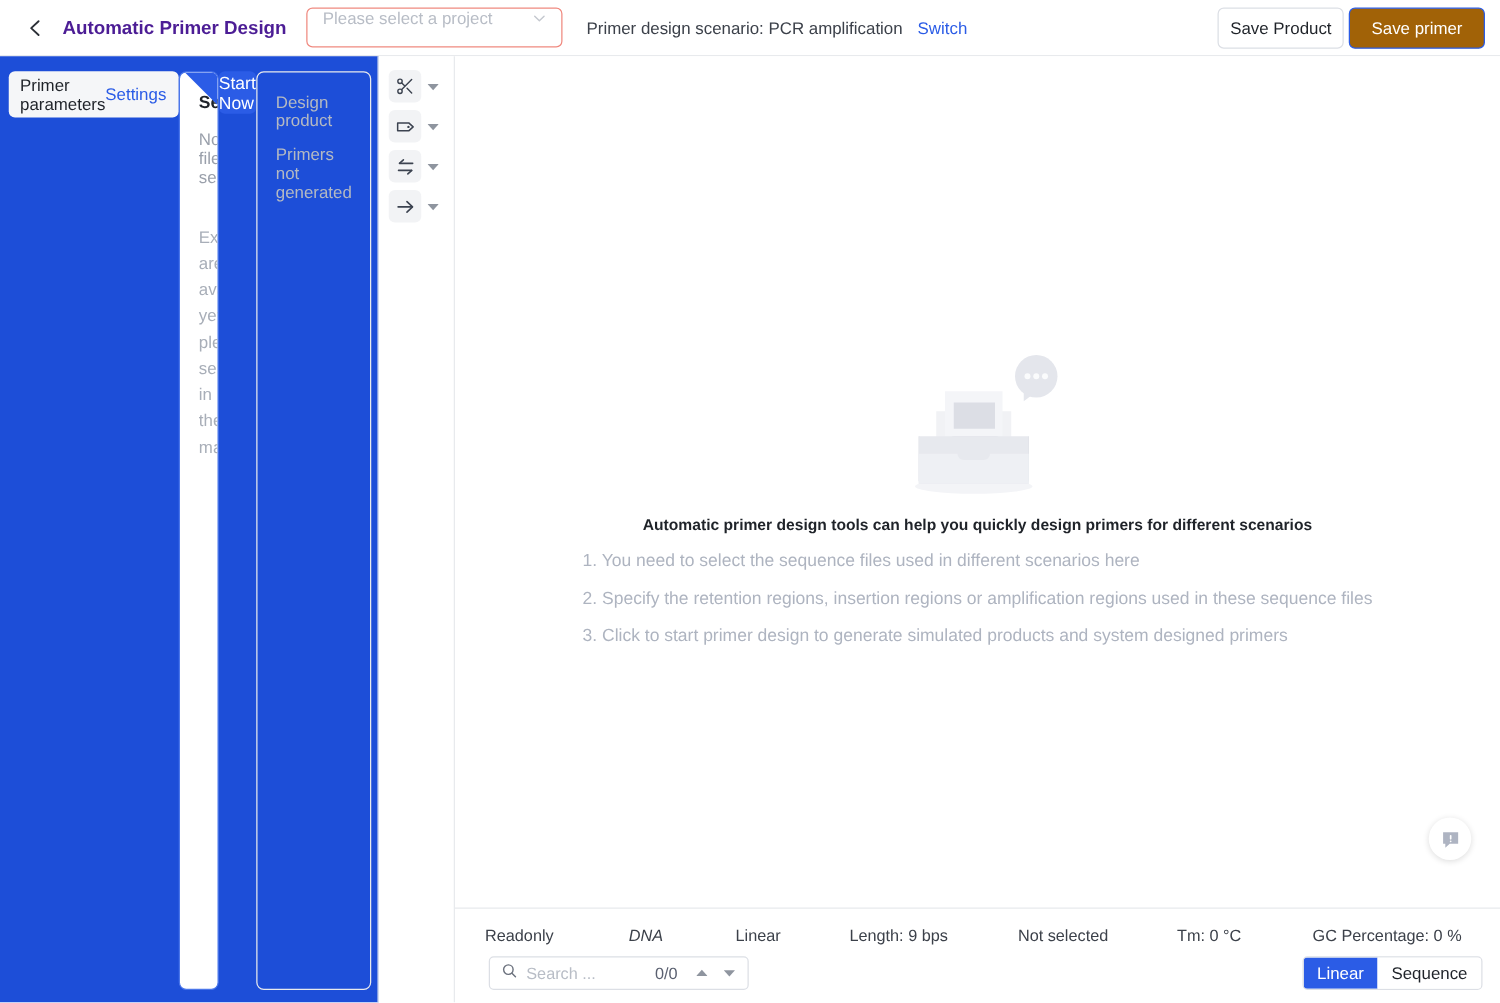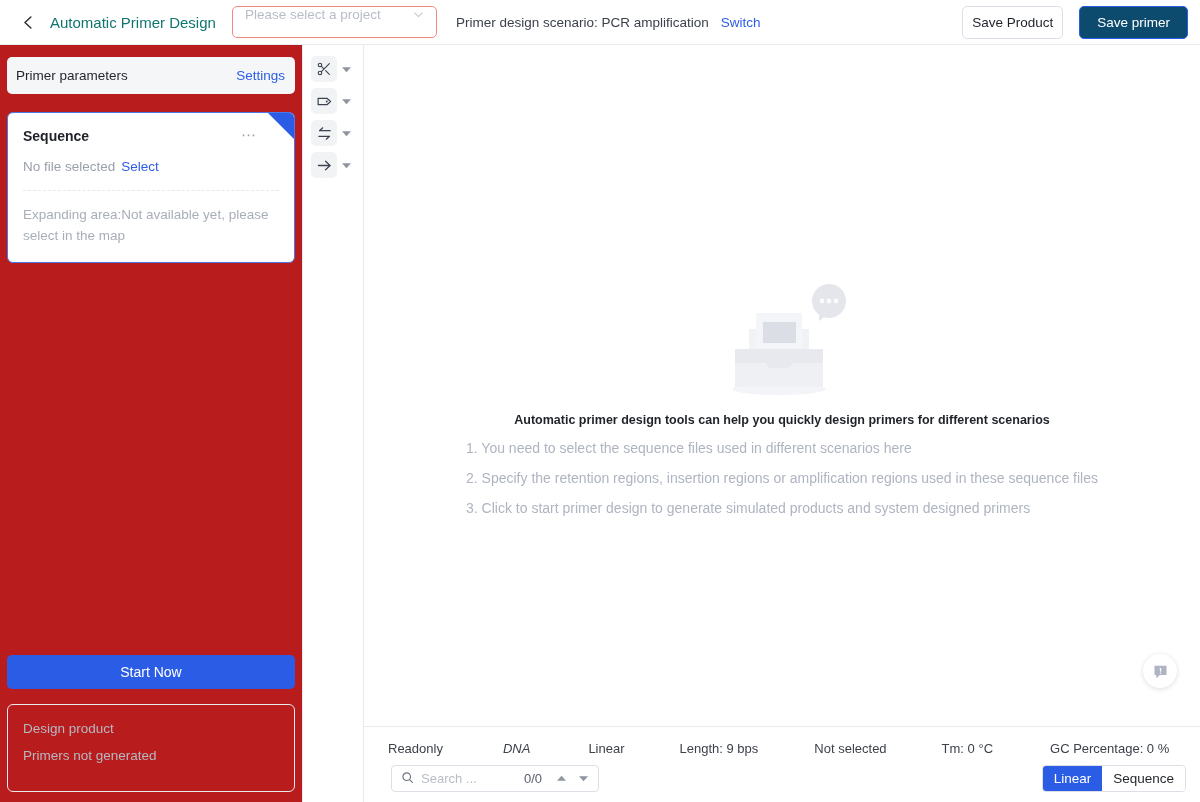--- a/index.html
+++ b/index.html
@@ -19,21 +19,21 @@
     border-bottom: 1px solid #e8eaed;
     background: #fff;
     padding: 0 12px 0 16px;
   }
   .back-btn {
     width: 24px; height: 24px;
     display: flex; align-items: center; justify-content: center;
     cursor: pointer; color: #2c3037; flex: 0 0 auto;
   }
   .app-title {
-    font-size: 15px; font-weight: normal; color: #0f766e;
+    font-size: 15px; font-weight: bold; color: #4c1d95;
     margin-left: 10px; white-space: nowrap;
   }
   .project-select {
     margin-left: 16px;
     width: 205px; height: 32px;
     border: 1px solid #f08a80;
     border-radius: 5px;
     display: flex; align-items: flex-start; justify-content: space-between;
     padding: 0 10px 0 12px;
     cursor: pointer; background: #fff;
@@ -50,34 +50,34 @@
   .btn {
     height: 33px; border-radius: 5px; font-size: 13.5px;
     display: flex; align-items: center; justify-content: center;
     cursor: pointer; white-space: nowrap;
   }
   .btn-ghost {
     border: 1px solid #dcdfe5; background: #fff; color: #1f2329;
     padding: 0 9px;
   }
   .btn-primary {
-    background: #0c4a6e; color: #fff; border: 1px solid #2b5ce6;
-    padding: 0 17px; margin-left: 16px;
+    background: #a16207; color: #fff; border: 1px solid #2b5ce6;
+    padding: 0 17px; margin-left: 4px;
   }
 
   
   .body { flex: 1 1 auto; display: flex; min-height: 0; }
 
   
   .sidebar {
     width: 303px; flex: 0 0 303px;
     border-right: 1px solid #e8eaed;
-    display: flex; flex-direction: column;
+    display: flex; flex-direction: row;
     padding: 12px 7px 10px 7px;
-    background: #b91c1c;
+    background: #1d4ed8;
   }
   .param-band {
     height: 37px; background: #f5f6f8; border-radius: 5px;
     display: flex; align-items: center; justify-content: space-between;
     padding: 0 10px 0 9px; margin-bottom: 18px;
   }
   .param-band .t { font-size: 13.5px; color: #1f2329; }
   .param-band .s { font-size: 13.5px; color: #2b5ce6; cursor: pointer; }
 
   .seq-card {

